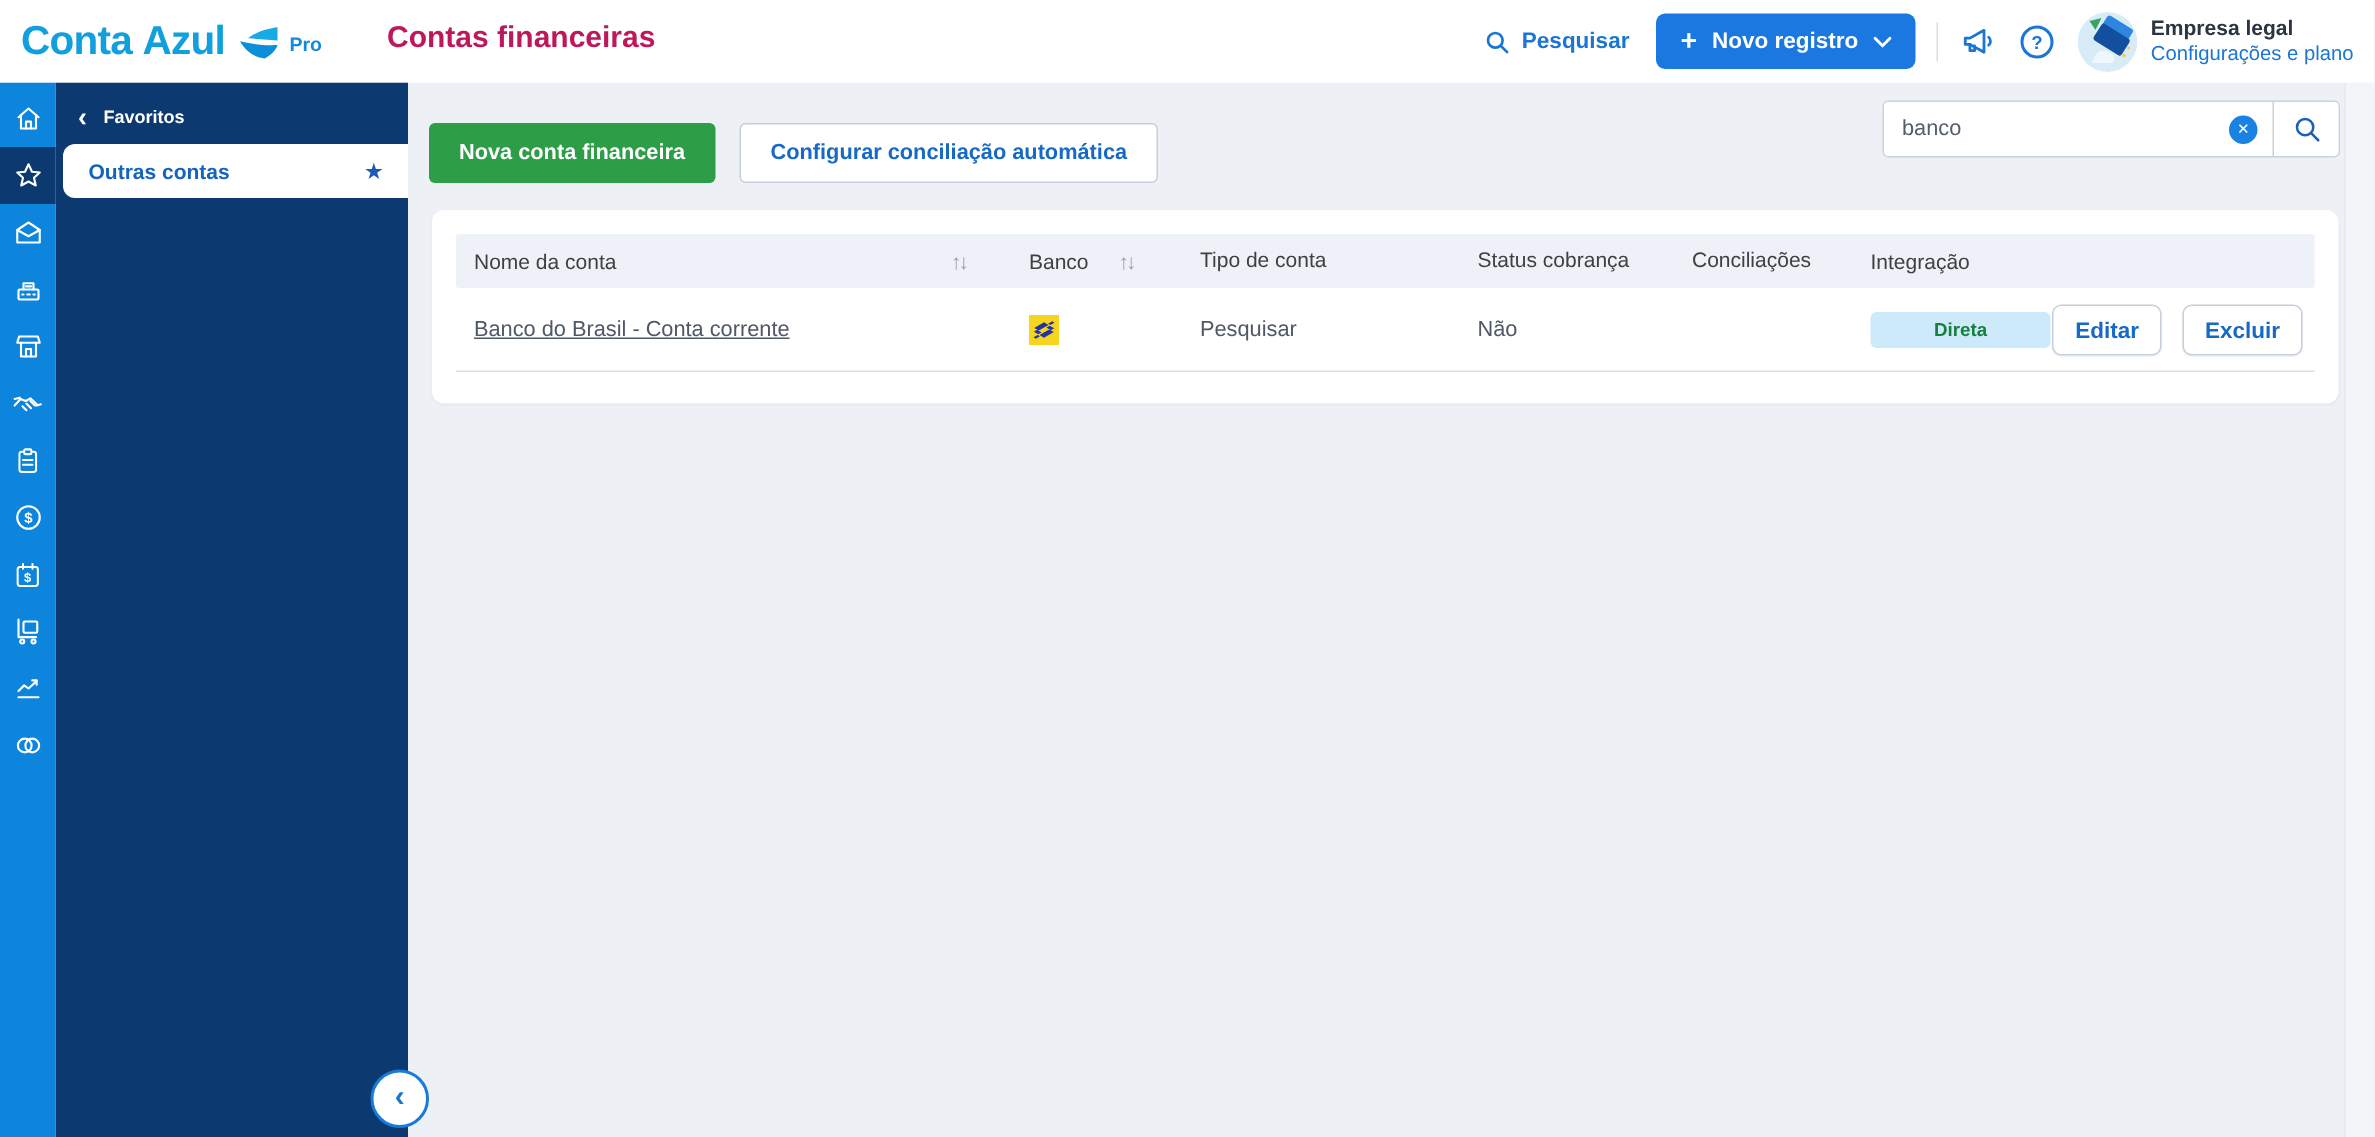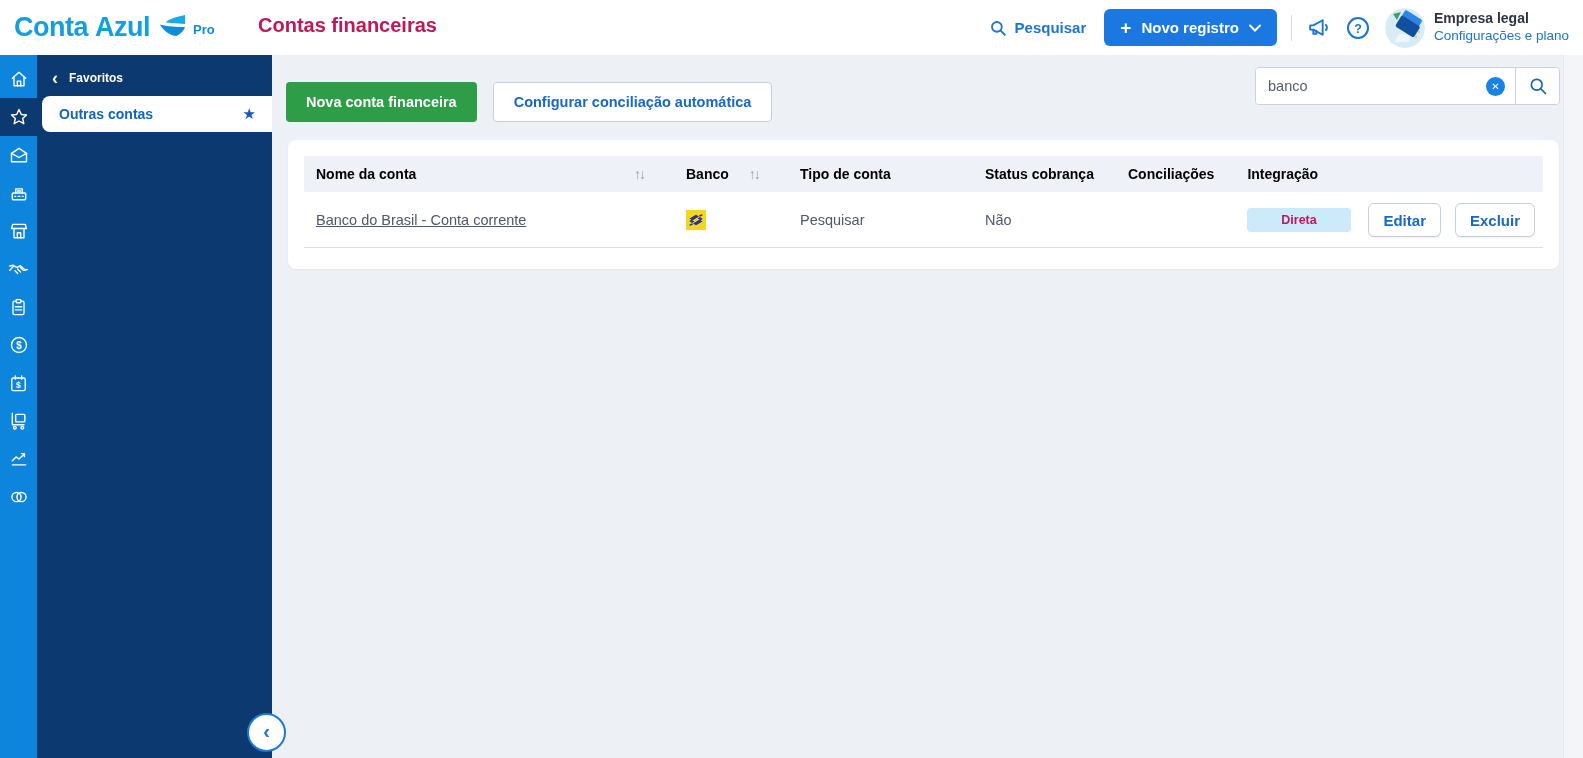--- a/index.html
+++ b/index.html
@@ -9,21 +9,21 @@
     background:#edf1f6;
     position:relative;
     color:#4a5260;
   }
 
   
   .header {
     position:absolute; top:0; left:0; width:1583px; height:55px;
     background:#ffffff; z-index:30; display:flex; align-items:center;
   }
-  .logo { display:flex; align-items:flex-start; margin-left:14px; cursor:pointer; }
+  .logo { display:flex; align-items:center; margin-left:14px; cursor:pointer; }
   .logo .word { font-size:27px; font-weight:bold; color:#129fdd; letter-spacing:-0.5px; }
   .logo .word + .word { margin-left:7px; }
   .logo .mark { margin-left:9px; margin-top:2px; }
   .logo .pro { font-size:13px; font-weight:bold; color:#1789d9; margin-left:7px; align-self:flex-end; margin-bottom:6px; }
   .page-title { position:absolute; left:258px; top:14px; font-size:20px; font-weight:600; color:#be185d; }
 
   .header-right { position:absolute; right:14px; top:0; height:55px; display:flex; align-items:center; }
   .hdr-search { display:flex; align-items:center; gap:8px; color:#1a76d2; font-size:15px; font-weight:600; cursor:pointer; margin-right:18px; }
   .btn-new {
     display:flex; align-items:center; gap:10px; height:37px; padding:0 16px;
@@ -96,34 +96,34 @@
     display:flex; align-items:center; justify-content:center; cursor:pointer;
   }
 
   
   .card {
     margin:18px 4px 0 16px; background:#fff; border-radius:8px;
     padding:16px 16px 21px 16px; box-shadow:0 1px 2px rgba(20,40,80,0.05);
   }
   .thead, .trow { display:flex; align-items:center; padding:0 12px; }
   .thead { background:#eef1f7; height:36px; border-radius:2px; }
-  .thead .hlbl { font-size:14px; font-weight:700; color:#000000; }
+  .thead .hlbl { font-size:14px; font-weight:400; color:#404040; }
   .sort { color:#99a0ac; font-size:14px; letter-spacing:-2px; margin-right:2px; cursor:pointer; }
   .trow { height:56px; border-bottom:1px solid #d9dfe7; font-size:14.5px; color:#4f5866; position:relative; }
 
   .col-name { flex:0 0 330px; display:flex; align-items:center; justify-content:space-between; }
   .col-bank { flex:0 0 120px; display:flex; align-items:center; padding-left:40px; gap:20px; }
   .col-type { flex:0 0 185px; padding-left:34px; }
   .col-status { flex:0 0 143px; padding-left:34px; }
   .col-conc { flex:0 0 120px; padding-left:34px; }
   .col-integ { flex:1 1 auto; padding-left:33px; display:flex; align-items:center; }
 
   .badge {
-    display:inline-block; width:104px; text-align:center; padding:5px 0;
-    background:#cdeafb; color:#be185d; font-size:12.5px; font-weight:bold; border-radius:4px;
+    display:inline-block; width:120px; text-align:center; padding:5px 0;
+    background:#cdeafb; color:#15803d; font-size:12.5px; font-weight:bold; border-radius:4px;
   }
   .row-actions { position:absolute; right:8px; top:11px; display:flex; gap:14px; }
   .btn-action {
     height:34px; padding:0 14px; background:#fff; border:1px solid #c6cedb; border-radius:6px;
     color:#1769c7; font-size:15px; font-weight:600; font-family:inherit; cursor:pointer;
     box-shadow:0 1px 1px rgba(20,40,80,0.06);
   }
 
   
   .scroll-track {

